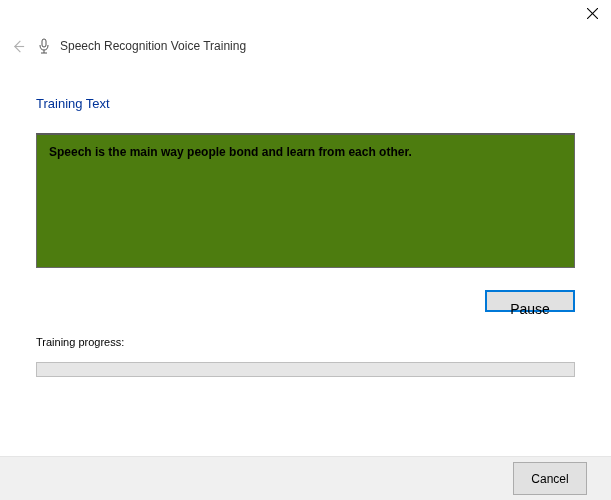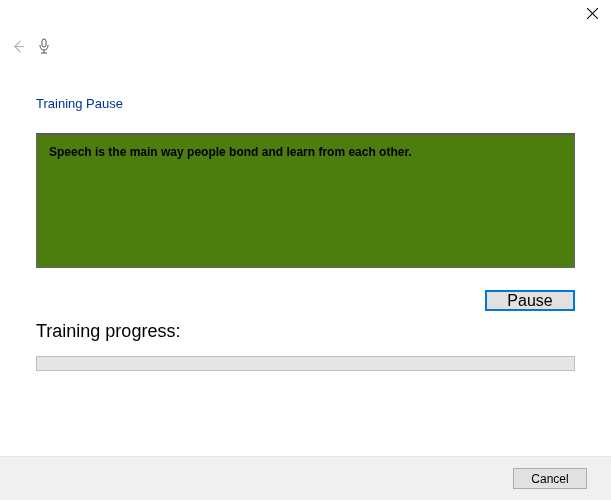--- a/index.html
+++ b/index.html
@@ -87,27 +87,27 @@
       display: flex;
       justify-content: flex-end;
       margin-top: 22px;
     }
     .pause-button {
       width: 90px;
       height: 21px;
       background: #e1e1e1;
       border: 2px solid #0078d7;
       font-family: inherit;
-      font-size: 16px;
+      font-size: 14px;
       cursor: pointer;
-      padding: 0;
+      padding: 9px;
     }
     .progress-label {
-      font-size: 18px;
-      margin-top: 10px;
+      font-size: 11px;
+      margin-top: 24px;
       margin-bottom: 14px;
     }
     .progress-bar {
       height: 15px;
       background: #e6e6e6;
       border: 1px solid #bfbfbf;
     }
     .footer {
       position: absolute;
       bottom: 0;
@@ -116,21 +116,21 @@
       height: 44px;
       background: #f0f0f0;
       border-top: 1px solid #e5e5e5;
       display: flex;
       justify-content: flex-end;
       align-items: center;
       padding-right: 24px;
     }
     .cancel-button {
       width: 74px;
-      height: 21px;
+      height: 33px;
       background: #e1e1e1;
       border: 1px solid #acacac;
       font-family: inherit;
       font-size: 12px;
       cursor: pointer;
       padding: 0;
     }
   </style>
 </head>
 <body>
@@ -152,24 +152,25 @@
       </svg>
   </div>
   <div class="mic-icon">
     <svg viewBox="0 0 12 16">
         <rect x="4" y="1" width="4" height="8" rx="2" fill="none" stroke="currentColor" stroke-width="1"></rect>
         <path d="M2 7 Q2 12 6 12 Q10 12 10 7" fill="none" stroke="currentColor" stroke-width="1"></path>
         <line x1="6" y1="12" x2="6" y2="15" stroke="currentColor" stroke-width="1"></line>
         <line x1="3" y1="15" x2="9" y2="15" stroke="currentColor" stroke-width="1"></line>
       </svg>
   </div>
+  <span class="window-title">Speech Recognition Voice Training</span>
 </div>
 
 <div class="content">
-  <div class="section-heading">Training Pause</div>
+  <div class="section-heading">Training Text</div>
   <div class="training-text-box">
     <div class="training-text">Speech is the main way people bond and learn from each other.</div>
   </div>
   <div class="pause-row">
     <button class="pause-button">Pause</button>
   </div>
   <div class="progress-label">Training progress:</div>
   <div class="progress-bar"></div>
 </div>
 

